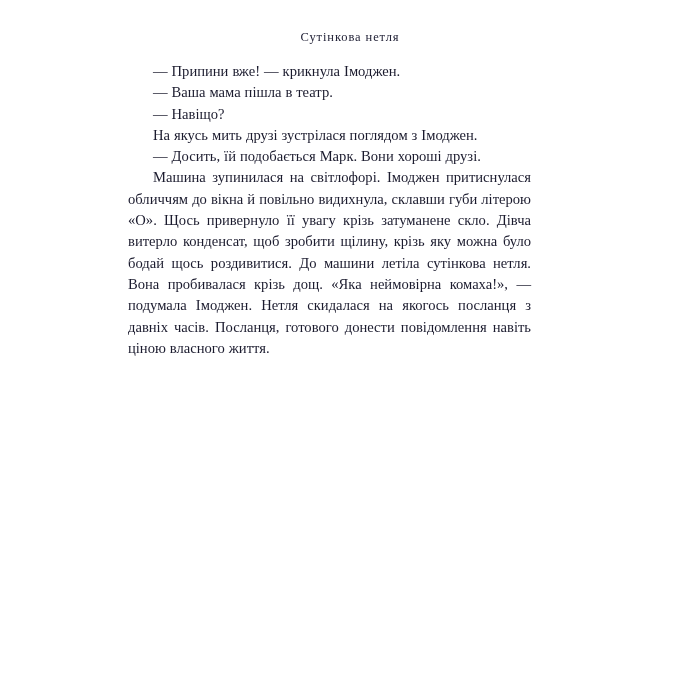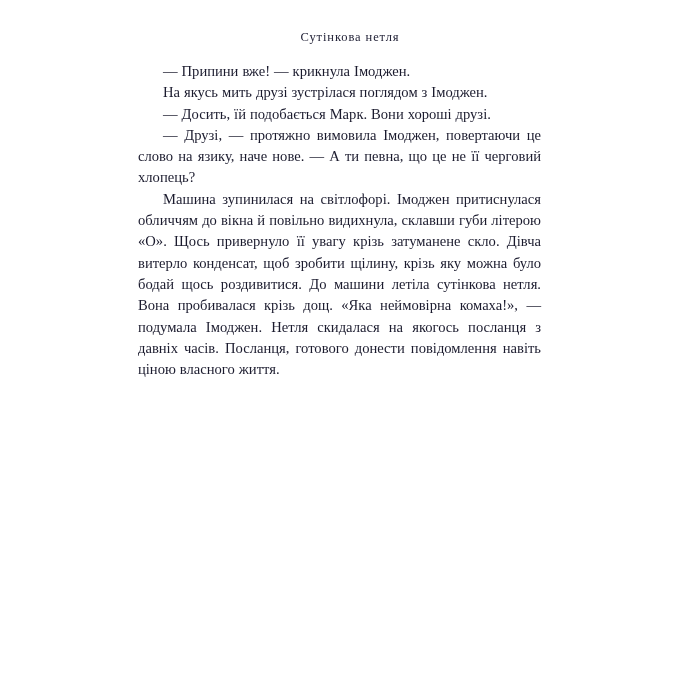--- a/index.html
+++ b/index.html
@@ -31,21 +31,21 @@
     letter-spacing: 0.9px;
     color: #232338;
     font-family: "Liberation Serif", "DejaVu Serif", serif;
     white-space: nowrap;
   }
 
   
   .text-block {
     position: absolute;
     top: 61px;
-    left: 138px;
+    left: 128px;
     width: 403px;
     font-family: Liberation Serif, serif;
   }
 
   .para {
     margin: 0;
     font-size: 14.6px;
     line-height: 21.3px;
     text-align: justify;
     text-justify: inter-word;
@@ -79,21 +79,22 @@
 </style>
 </head>
 <body>
 
 <div class="page">
 
   <div class="running-head">Сутінкова нетля</div>
 
   <div class="text-block">
     <p class="para dialogue">— Припини вже! — крикнула Імоджен.</p>
+    <p class="para dialogue">— Ваша мама пішла в театр.</p>
+    <p class="para dialogue">— Навіщо?</p>
     <p class="para dialogue">На якусь мить друзі зустрілася поглядом з Імоджен.</p>
     <p class="para dialogue">— Досить, їй подобається Марк. Вони хороші друзі.</p>
-    <p class="para indent">— Друзі, — протяжно вимовила Імоджен, повертаючи це слово на язику, наче нове. — А ти певна, що це не її черговий хлопець?</p>
     <p class="para indent">Машина зупинилася на світлофорі. Імоджен притиснулася обличчям до вікна й повільно видихнула, склавши губи літерою «О». Щось привернуло її увагу крізь затуманене скло. Дівча витерло конденсат, щоб зробити щілину, крізь яку можна було бодай щось роздивитися. До машини летіла сутінкова нетля. Вона пробивалася крізь дощ. «Яка неймовірна комаха!», — подумала Імоджен. Нетля скидалася на якогось посланця з давніх часів. Посланця, готового донести повідомлення навіть ціною власного життя.</p>
   </div>
 
   <div class="folio">25</div>
 
 </div>
 
 </body></html>

